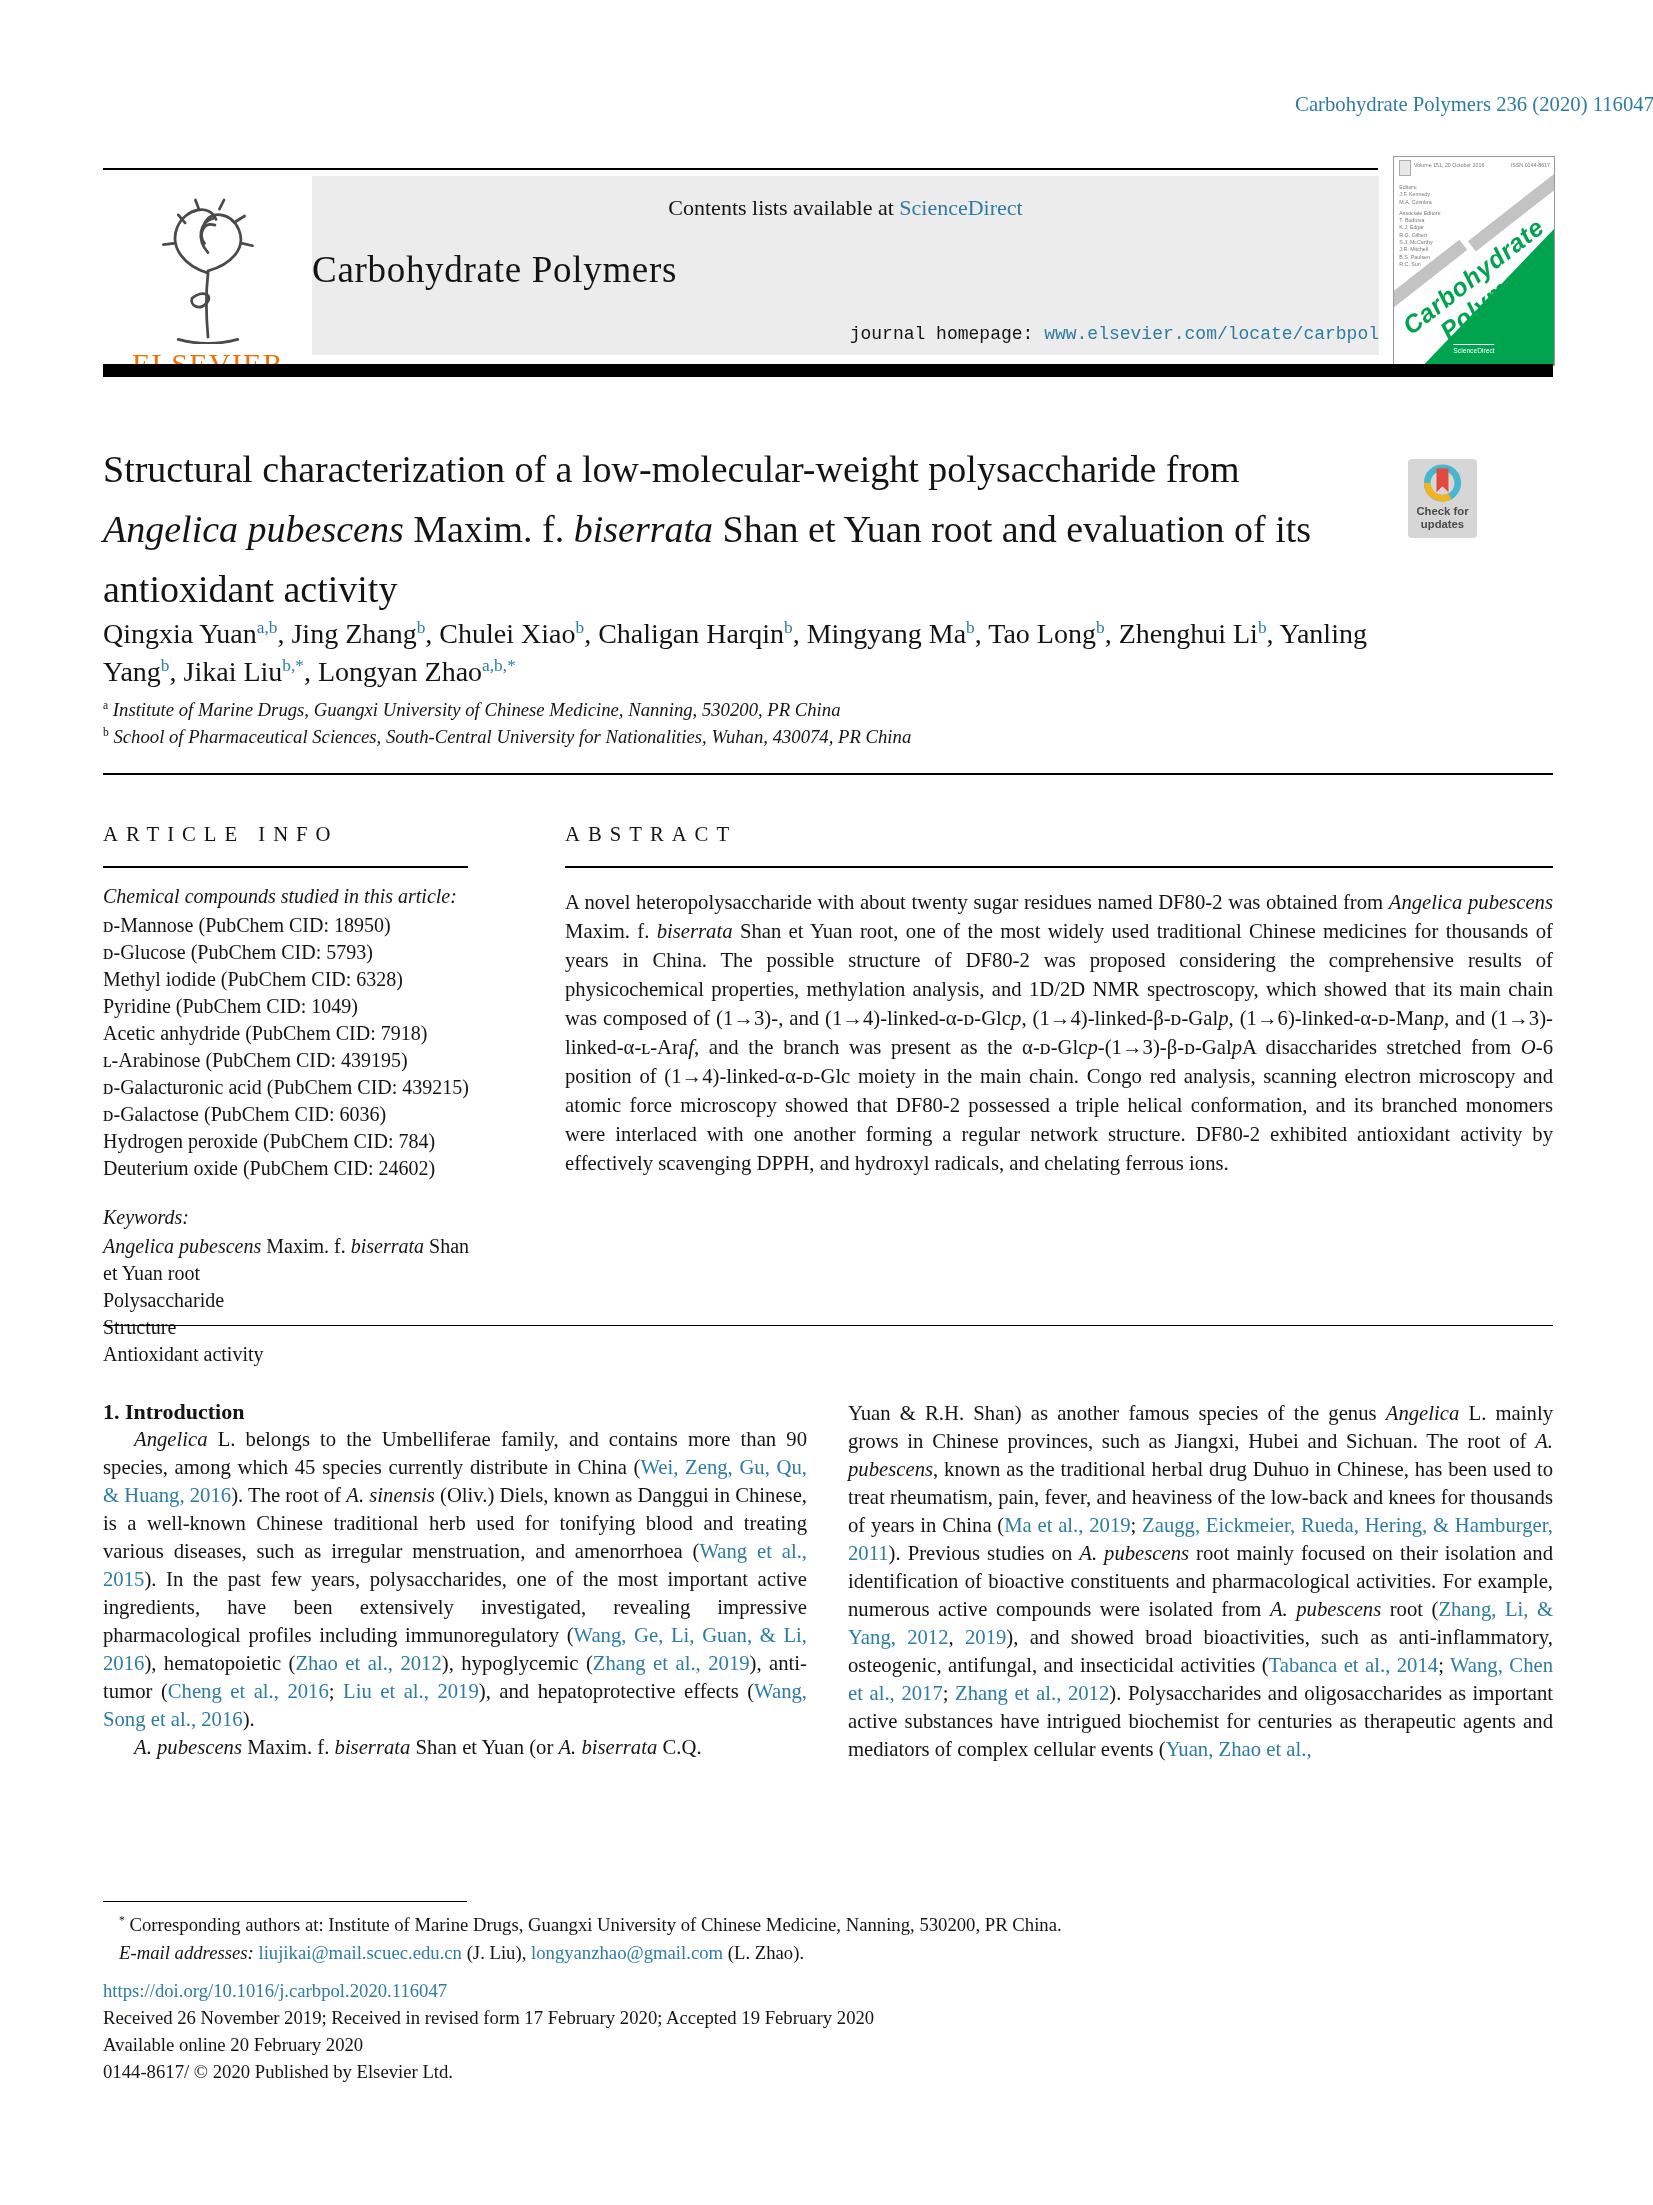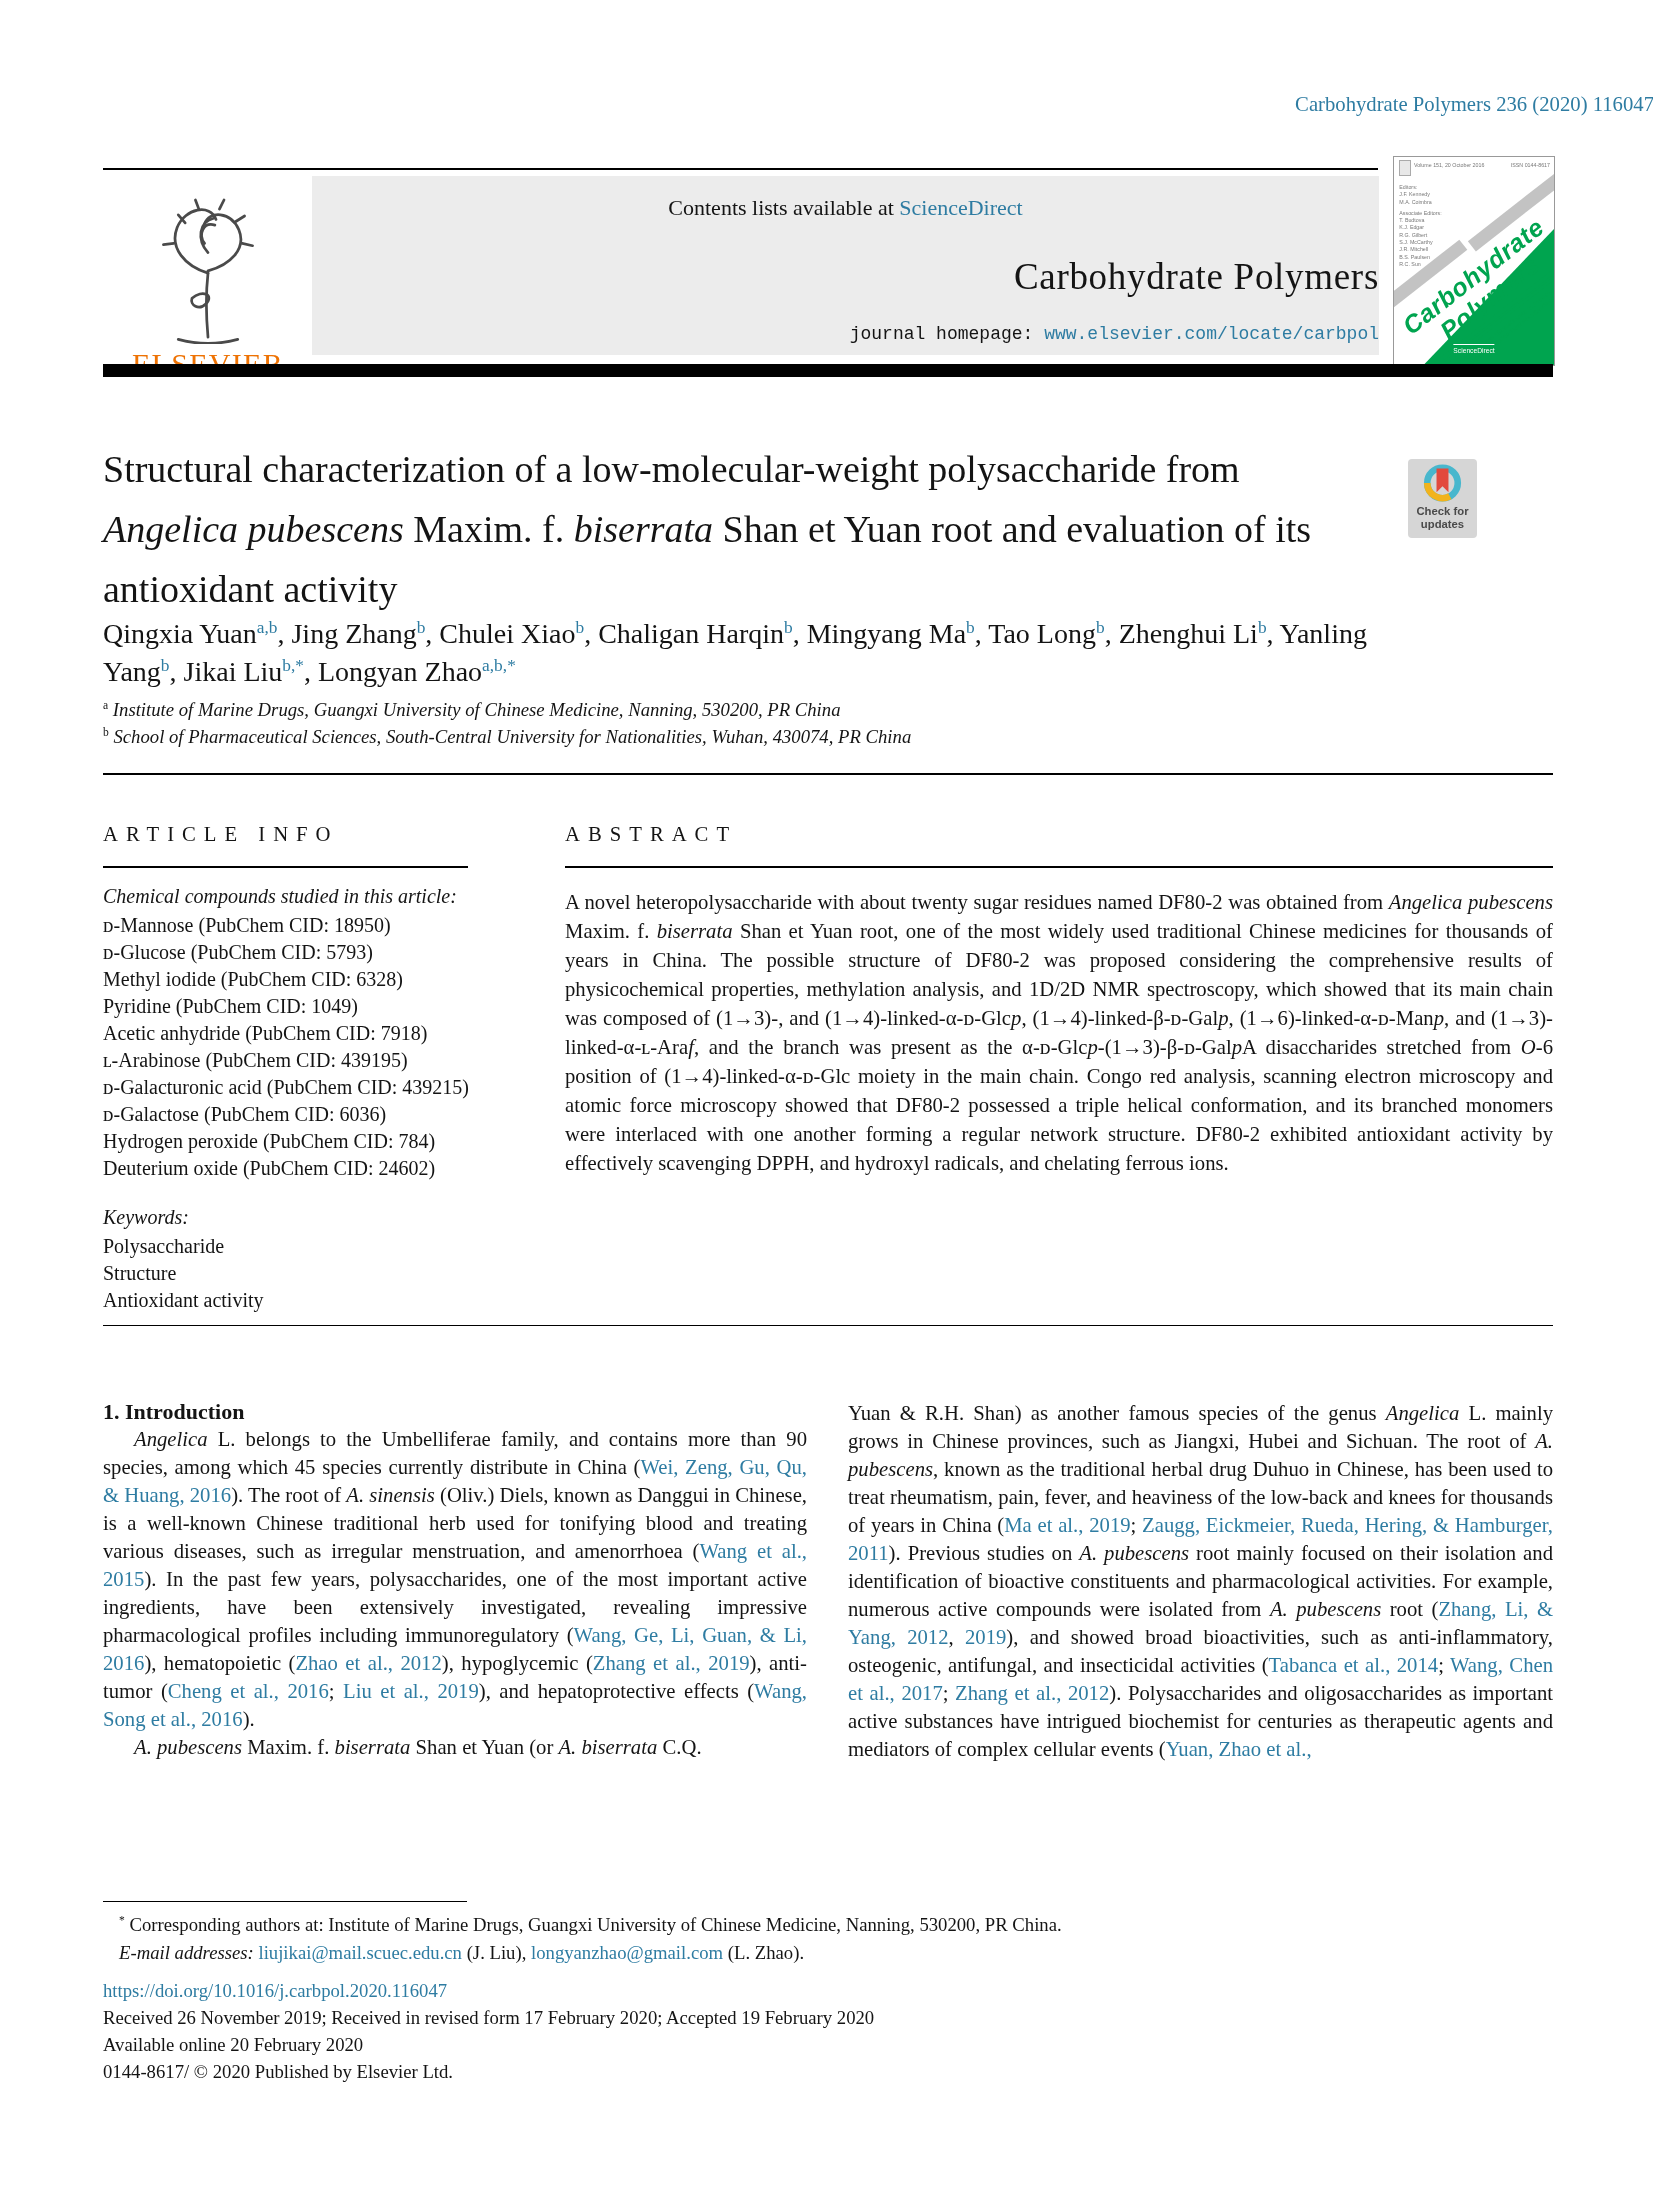--- a/index.html
+++ b/index.html
@@ -11,21 +11,21 @@
   .it{font-style:italic}
   sup.seg{font-size:0.62em;line-height:0;color:var(--link)}
   sup.seg.plain{color:inherit}
   .rule{background:#000}
 
   
   #journal-ref{left:0;top:93px;width:1654px;text-align:right;font-size:20.7px;color:var(--link)}
   #top-rule{left:103px;top:168px;width:1275px;height:2px}
   #banner{left:312px;top:176px;width:1067px;height:179px;background:#ececec}
   #banner .contents{padding-top:18.7px;text-align:center;font-size:22px}
-  #banner .jtitle{text-align:right;font-size:37px;margin-top:34px;letter-spacing:0.7px}
+  #banner .jtitle{text-align:left;font-size:37px;margin-top:27px;letter-spacing:0.7px}
   #banner .home{position:absolute;left:0;right:0;bottom:10.7px;text-align:right;
      font-family:"Liberation Mono","DejaVu Sans Mono",monospace;font-size:18px}
   #elsevier{left:108px;top:184px;width:200px;height:204px;text-align:center}
   #elsevier .mark{font-size:30px;color:var(--orange);letter-spacing:1.3px;margin-top:1.3px}
   #thick-bar{left:103px;top:364px;width:1450px;height:13.3px;background:#000}
 
   
   #cover{left:1393px;top:156px;width:160px;height:208px;border:0.7px solid #999;background:#fff;overflow:hidden;font-family:"Liberation Sans","DejaVu Sans",sans-serif}
   #cover .ctop{position:absolute;left:20px;right:4px;top:4.7px;display:flex;justify-content:space-between;font-size:5.3px;color:#777}
   #cover .minilogo{position:absolute;left:4.7px;top:3.3px;width:10.7px;height:13.3px;border:0.7px solid #aaa;background:#e8e8e8}
@@ -181,20 +181,21 @@
       <div><span>Acetic anhydride (PubChem CID: 7918)</span></div>
       <div><span>ʟ-Arabinose (PubChem CID: 439195)</span></div>
       <div><span>ᴅ-Galacturonic acid (PubChem CID: 439215)</span></div>
       <div><span>ᴅ-Galactose (PubChem CID: 6036)</span></div>
       <div><span>Hydrogen peroxide (PubChem CID: 784)</span></div>
       <div><span>Deuterium oxide (PubChem CID: 24602)</span></div>
     </div>
   <div class="kw">
     <div class="ilabel" style="margin-top:0"><span class="it">Keywords:</span></div>
     <div class="ilines">
+        <div><span class="it">Angelica pubescens</span><span> Maxim. f. </span><span class="it">biserrata</span><span> Shan et Yuan root</span></div>
         <div><span>Polysaccharide</span></div>
         <div><span>Structure</span></div>
         <div><span>Antioxidant activity</span></div>
       </div>
   </div>
 </div>
 
 <div class="abs" id="abs-col">
   <div class="col-heading">ABSTRACT</div>
   <div class="col-rule"></div>

